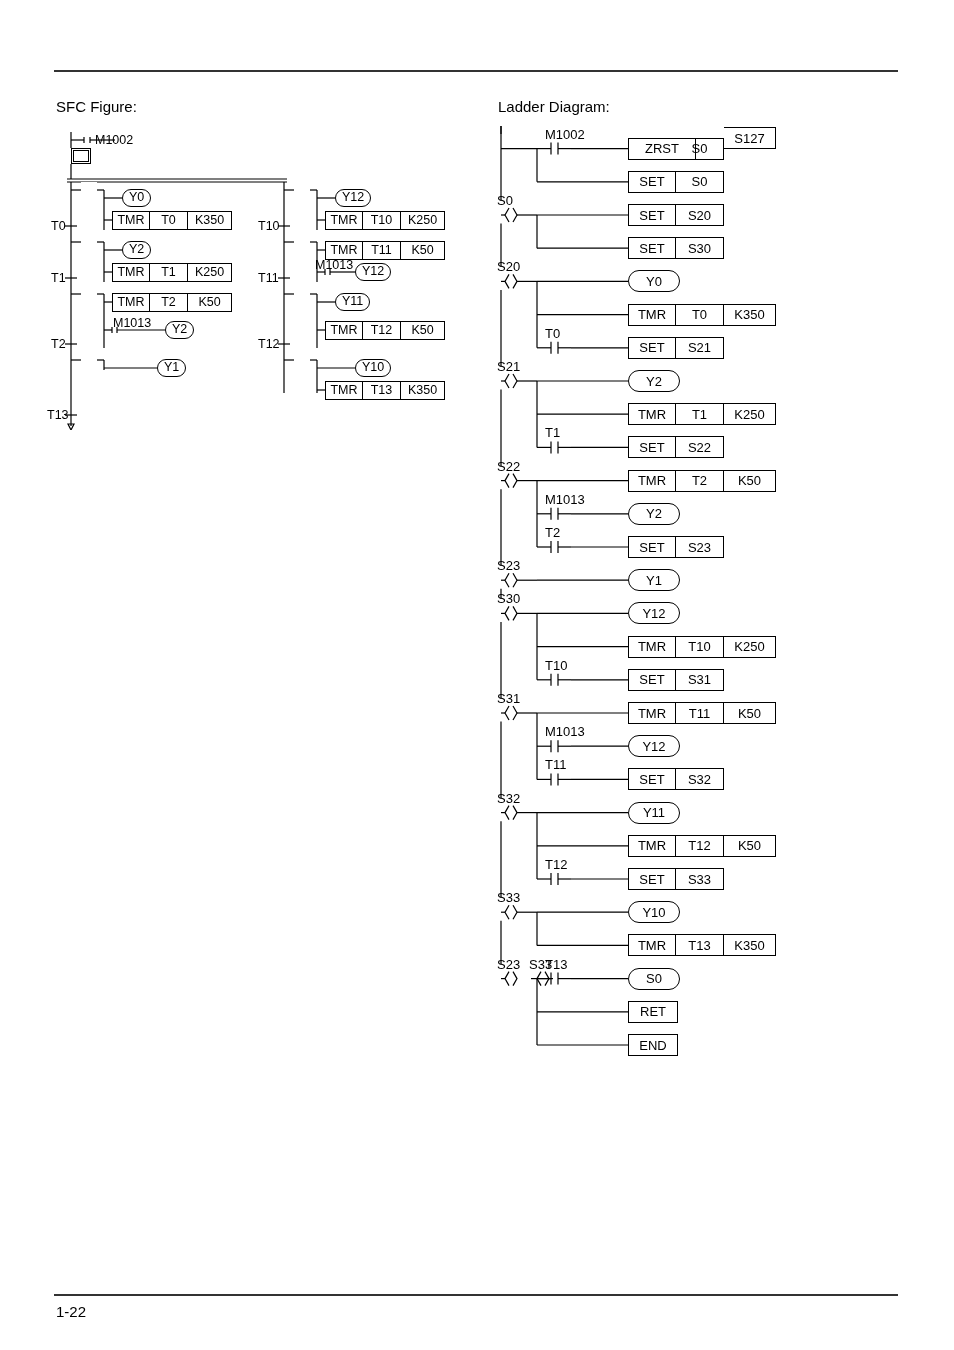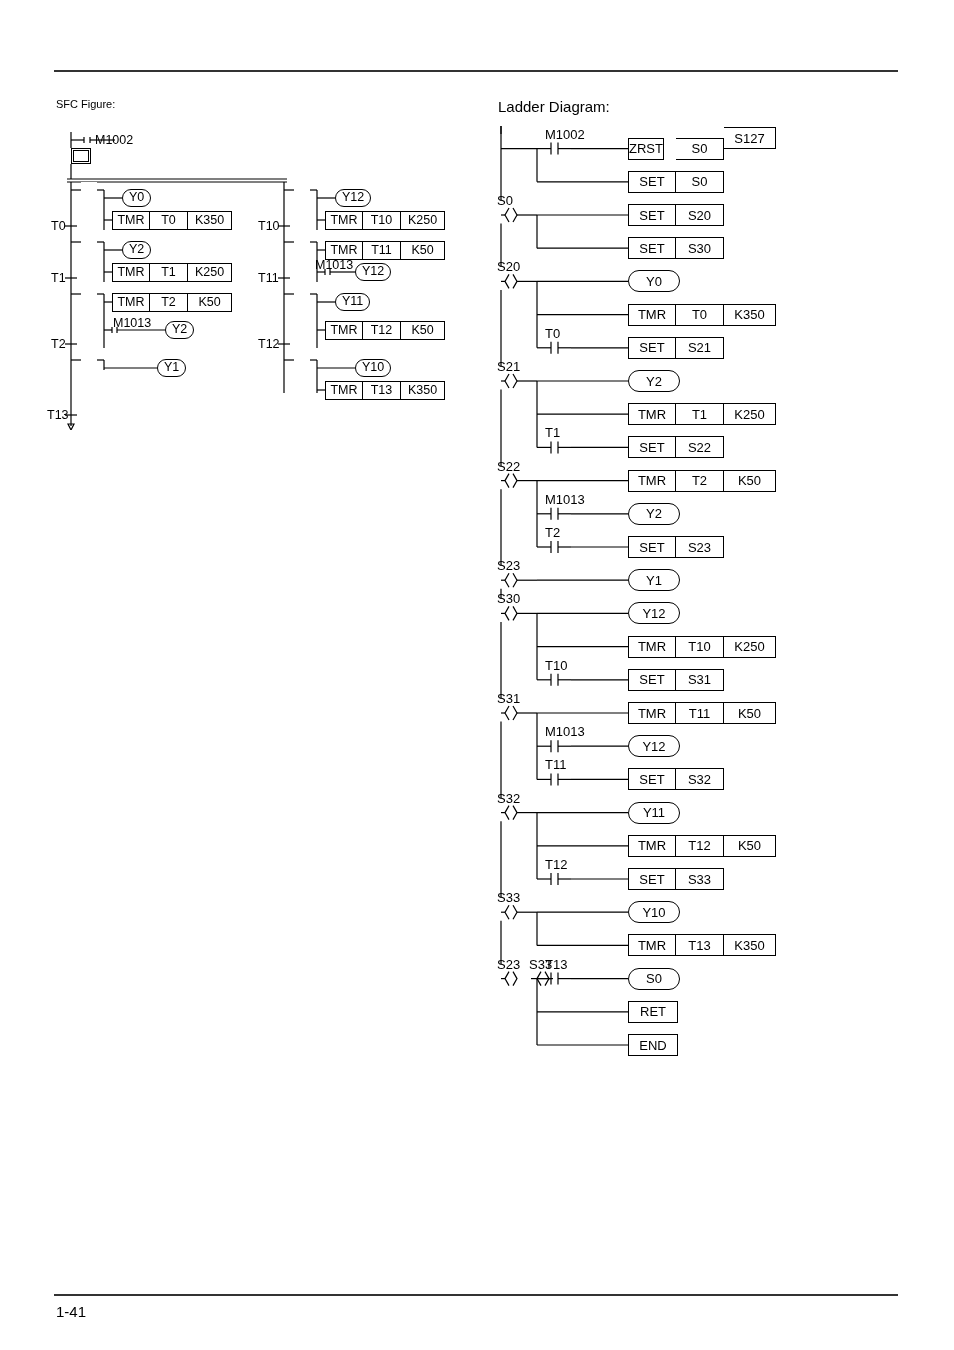--- a/index.html
+++ b/index.html
@@ -6,21 +6,21 @@
     body {
       width: 954px;
       height: 1350px;
       font-family: Arial, Helvetica, sans-serif;
       background: #fff;
       position: relative;
       color: #000;
     }
     .top-rule { position: absolute; top: 70px; left: 54px; right: 56px; height: 2px; background: #333; }
     .header { position: absolute; top: 98px; }
-    .header-left { left: 56px; font-size: 11px; }
+    .header-left { left: 56px; font-size: 15px; }
     .header-right { left: 498px; font-size: 15px; }
 
     
     .sfc { position: absolute; top: 130px; left: 57px; width: 420px; height: 300px; font-size: 12.5px; }
     .sfc .step { position: absolute; border: 1.2px solid #000; background: #fff; text-align: center; }
     .sfc .init { border: 3px double #000; width: 20px; height: 16px; }
     .sfc .box { position: absolute; border: 1.2px solid #000; height: 19px; text-align: center; padding: 1px 2px 0; line-height: 15px; }
     .sfc .coil { position: absolute; border: 1.2px solid #000; border-radius: 9px; height: 18px; padding: 0 6px; line-height: 15px; }
     .sfc .tlabel { position: absolute; font-size: 12.5px; }
     .sfc line, .sfc path { stroke: #000; stroke-width: 1.2; fill: none; }
@@ -329,21 +329,21 @@
         <line x1="44" y1="155.4" x2="44" y2="221.8" stroke="#000" stroke-width="1.2"></line>
         <line x1="44" y1="255.00000000000003" x2="44" y2="321.40000000000003" stroke="#000" stroke-width="1.2"></line>
         <line x1="44" y1="354.6" x2="44" y2="421.00000000000006" stroke="#000" stroke-width="1.2"></line>
         <line x1="44" y1="487.4000000000001" x2="44" y2="553.8000000000001" stroke="#000" stroke-width="1.2"></line>
         <line x1="44" y1="587.0000000000001" x2="44" y2="653.4000000000001" stroke="#000" stroke-width="1.2"></line>
         <line x1="44" y1="686.6" x2="44" y2="753.0000000000001" stroke="#000" stroke-width="1.2"></line>
         <line x1="44" y1="786.2" x2="44" y2="819.4000000000001" stroke="#000" stroke-width="1.2"></line>
         <line x1="44" y1="852.6000000000001" x2="44" y2="919.0000000000001" stroke="#000" stroke-width="1.2"></line>
       </svg>
       <span class="contact-label" style="left: 52px; top: 0.6px;">M1002</span>
-      <div class="out-box" style="left: 135px; top: 11.6px; width: 36px;">ZRST</div>
+      <div class="out-box" style="left: 135px; top: 11.6px; width: 68px;">ZRST</div>
       <div class="out-box out-box2" style="left: 183px; top: 11.6px; width: 48px;">S0</div>
       <div class="out-box out-box2" style="left: 231px; top: 1px; width: 52px;">S127</div>
       <div class="out-box" style="left: 135px; top: 44.8px; width: 48px;">SET</div>
       <div class="out-box out-box2" style="left: 183px; top: 44.8px; width: 48px;">S0</div>
       <span class="contact-label" style="left: 4px; top: 67px;">S0</span>
       <div class="out-box" style="left: 135px; top: 78px; width: 48px;">SET</div>
       <div class="out-box out-box2" style="left: 183px; top: 78px; width: 48px;">S20</div>
       <div class="out-box" style="left: 135px; top: 111.2px; width: 48px;">SET</div>
       <div class="out-box out-box2" style="left: 183px; top: 111.2px; width: 48px;">S30</div>
       <span class="contact-label" style="left: 4px; top: 133.4px;">S20</span>
@@ -406,13 +406,13 @@
       <span class="contact-label" style="left: 4px; top: 830.6px;">S23</span>
       <span class="contact-label" style="left: 36px; top: 830.6px;">S33</span>
       <span class="contact-label" style="left: 52px; top: 830.6px;">T13</span>
       <div class="out-coil" style="left: 135px; top: 841.6px;">S0</div>
       <div class="out-box" style="left: 135px; top: 874.8px; width: 50px;">RET</div>
       <div class="out-box" style="left: 135px; top: 908px; width: 50px;">END</div>
     </div>
   </div>
 
 <div class="footer-rule"></div>
-<div class="page-num">1-41</div>
+<div class="page-num">1-22</div>
 
 </body></html>

